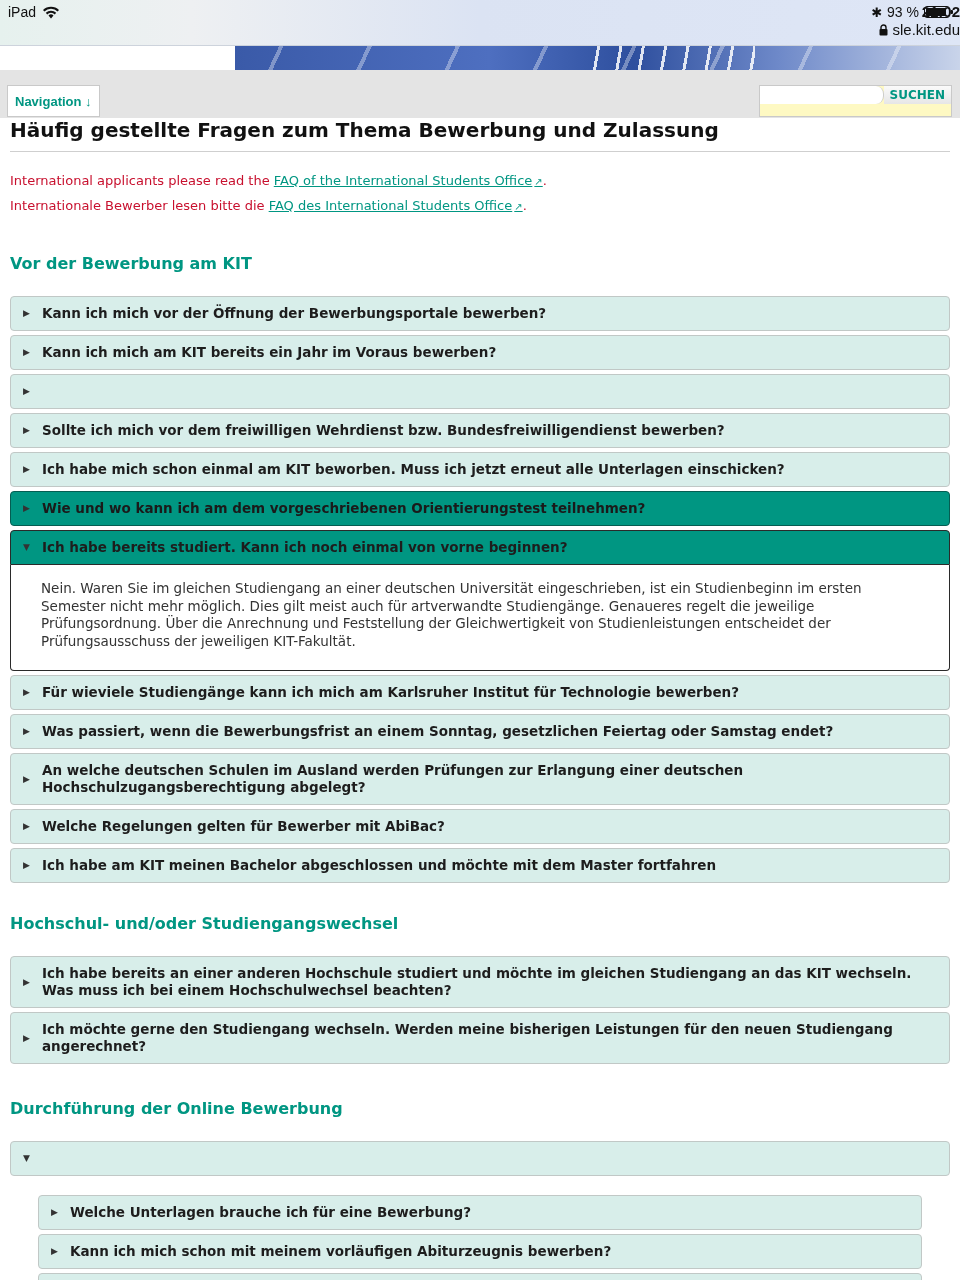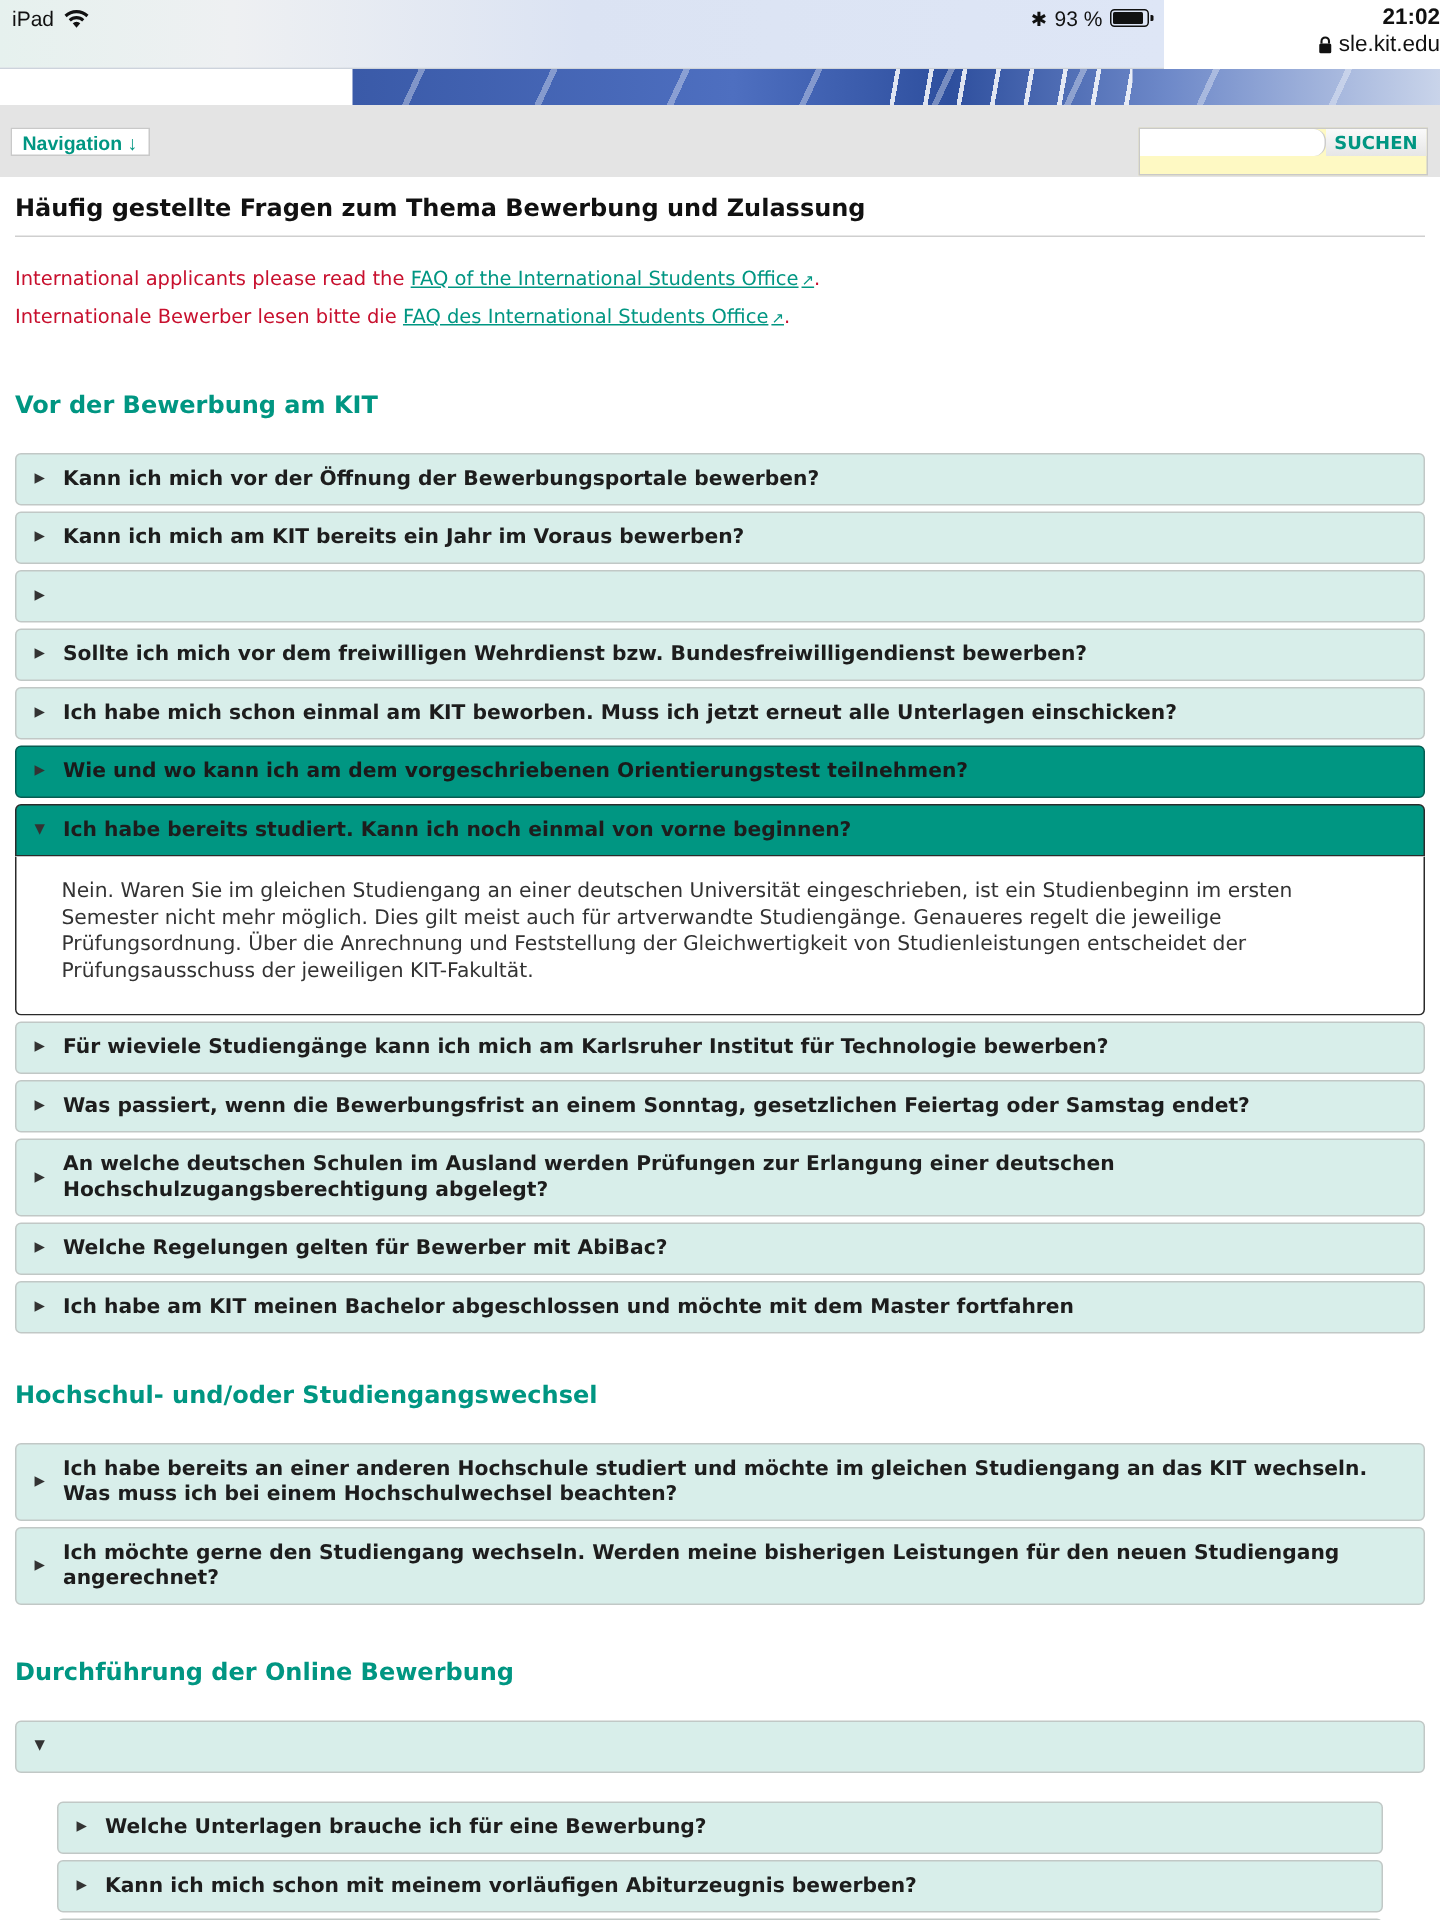--- a/index.html
+++ b/index.html
@@ -1,21 +1,21 @@
 <!DOCTYPE html>
 <html><head>
   <meta charset="utf-8">
   <style>
     * { box-sizing: border-box; margin: 0; padding: 0; }
     html, body { width: 960px; height: 1280px; overflow: hidden; background: #ffffff; }
     body { font-family: "DejaVu Sans", sans-serif; color: #222; position: relative; }
 
     
     .statusbar {
-      position: absolute; left: 0; top: 0; width: 776px; height: 46px;
+      position: absolute; left: 0; top: 0; width: 960px; height: 46px;
       background: linear-gradient(90deg, #e6f1ee 0%, #eef0f2 20%, #dbe3f3 50%, #dee6f6 100%);
       z-index: 5; border-bottom: 1px solid #cdd3dc;
     }
     .sb-left { position: absolute; left: 8px; top: 4px; font-size: 14px; color: #111; display: flex; align-items: center; gap: 6px; font-family: "Liberation Sans", sans-serif; }
     .sb-center { position: absolute; left: 0; width: 960px; top: 3px; text-align: right; font-family: "Liberation Sans", sans-serif; }
     .sb-time { font-size: 15px; font-weight: bold; color: #111; display: block; }
     .sb-url { font-size: 15px; color: #111; display: inline-flex; align-items: center; gap: 4px; margin-top: 1px; }
     .sb-right { position: absolute; right: 10px; top: 4px; font-size: 14px; color: #111; display: flex; align-items: center; gap: 5px; font-family: "Liberation Sans", sans-serif; }
     .battery { width: 26px; height: 12px; border: 1px solid #111; border-radius: 3px; padding: 1px; position: relative; }
     .battery-fill { height: 100%; background: #111; border-radius: 1px; }
@@ -30,31 +30,31 @@
         linear-gradient(90deg, #3a5aa8 0%, #4e6fc0 35%, #2e4f9e 55%, #6e89c9 75%, #c9d4ea 100%);
     }
     .banner-grid {
       position: absolute; left: 350px; top: 0; width: 170px; height: 24px;
       background: repeating-linear-gradient(100deg, transparent 0 12px, rgba(255,255,255,0.85) 12px 15px, transparent 15px 22px);
     }
 
     
     .navbar { position: absolute; top: 70px; left: 0; width: 960px; height: 48px; background: #e4e4e4; }
     .nav-btn {
-      position: absolute; left: 7px; top: 15px; height: 19px; padding: 0 7px;
+      position: absolute; left: 7px; top: 15px; height: 32px; padding: 0 7px;
       background: #fff; border: 1px solid #c9c9c9; color: #009682;
       font-weight: bold; font-size: 13px; line-height: 19px;
     }
     .search-wrap { position: absolute; right: 8px; top: 15px; display: flex; border: 1px solid #c9c9c9; background: #fef9c3; height: 32px; }
     .search-input { width: 124px; height: 18px; border: none; border-right: 1px solid #ccc; border-radius: 0 8px 8px 0; background: #fff; font-size: 12px; }
     .search-btn { height: 18px; padding: 0 6px; background: linear-gradient(#fafafa, #e6e6e6); border: none; color: #009682; font-weight: bold; font-size: 12px; font-family: "DejaVu Sans", sans-serif; }
 
     
     .content { position: absolute; top: 118px; left: 10px; width: 940px; }
-    .page-title { font-size: 16px; font-weight: bold; color: #111; padding-top: 11px; padding-bottom: 9px; border-bottom: 1px solid #cfcfcf; }
+    .page-title { font-size: 20px; font-weight: bold; color: #111; padding-bottom: 9px; border-bottom: 1px solid #cfcfcf; }
     .intl { margin-top: 17px; font-size: 13px; color: #c8102e; line-height: 24px; }
     .intl a { color: #009682; text-decoration: underline; }
     .ext-icon { font-size: 10px; color: #009682; margin-left: 2px; }
 
     .section-title { font-size: 16px; font-weight: bold; color: #009682; }
     .s1 { margin-top: 35px; }
     .s2 { margin-top: 31px; }
     .s3 { margin-top: 35px; }
 
     .faq-list { margin-top: 23px; }

